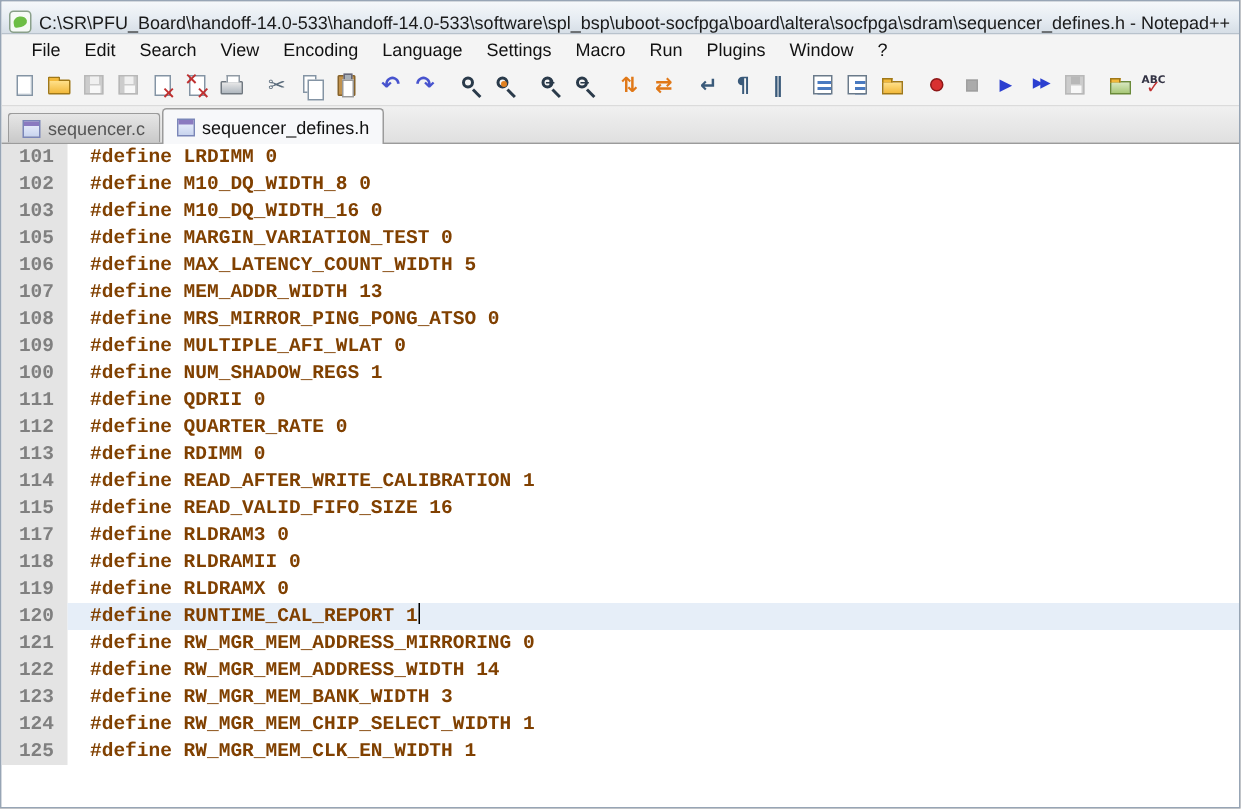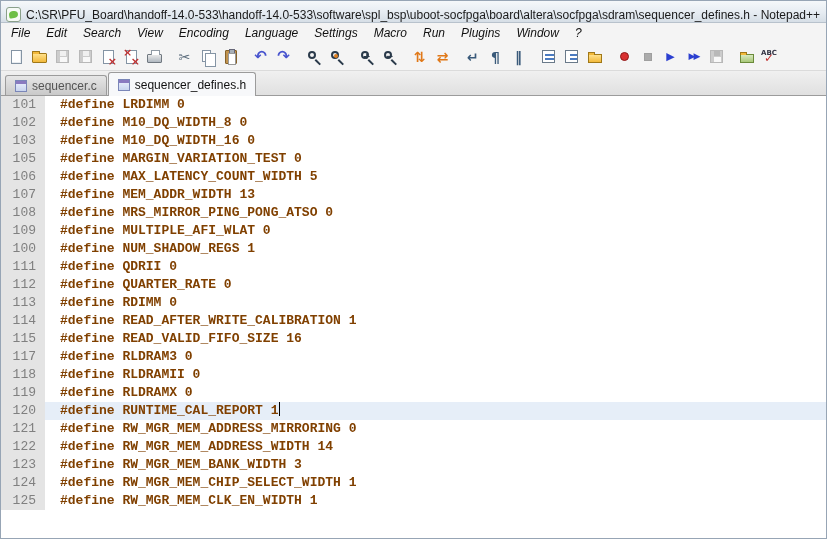--- a/index.html
+++ b/index.html
@@ -22,21 +22,21 @@
   }
   .app-icon { width: 15px; height: 15px; flex: none; background: #F6FAF6;
     border: 1px solid #8AA08A; border-radius: 3px; position: relative; }
   .app-icon::after { content: ""; position: absolute; left: 2px; top: 3px;
     width: 9px; height: 7px; background: #6DBE45;
     border-radius: 60% 60% 60% 20%; transform: rotate(-10deg); }
   .title-text { overflow: hidden; text-overflow: clip; }
 
   
   .menubar { height: 20px; flex: none; background: #F4F4F4;
-    display: flex; align-items: center; font-size: 12px; padding-left: 2px; color: #111; font-style: italic; }
+    display: flex; align-items: center; font-size: 12px; padding-left: 12px; color: #111; }
   .menu-item { padding: 2px 8px; cursor: default; }
 
   
   .toolbar { height: 28px; flex: none; background: #F4F4F4;
     border-bottom: 1px solid #DBDBDB;
     display: flex; align-items: center; padding-left: 4px; }
   .tb-btn { width: 23px; height: 22px; flex: none; border-radius: 2px;
     display: flex; align-items: center; justify-content: center; cursor: default; }
   .tb-btn.gap { margin-left: 7px; }
   .tb-btn.disabled { opacity: .4; filter: grayscale(100%); }
@@ -128,21 +128,21 @@
     position: relative; z-index: 2; }
   .tab-icon { width: 12px; height: 12px; flex: none; position: relative;
     background: linear-gradient(#EEF2FF, #C8D4EE); border: 1px solid #7A86B8; }
   .tab-icon::before { content: ""; position: absolute; top: 0; left: 0; right: 0; height: 3px; background: #8A7AC0; }
 
   
   .editor { flex: 1; background: #FFF; overflow: hidden;
     font-family: "Liberation Mono", monospace; font-size: 13px; font-weight: bold; }
   .row { display: flex; height: 18px; }
   .ln { width: 44px; flex: none; background: var(--gutter-bg, #E4E4E4);
-    color: var(--gutter-text, #808080); font-weight: normal;
+    color: var(--gutter-text, #808080); font-weight: bold;
     text-align: right; padding-right: 9px; line-height: 18px; }
   .code { flex: 1; padding-left: 15px; white-space: pre;
     color: var(--preprocessor, #804000); line-height: 18px; }
   .row.current .code { background: var(--current-line-bg, #E6EEF8); }
   .caret { display: inline-block; width: 1px; height: 14px; background: #000;
     vertical-align: -2px; margin-left: 1px; }
 </style>
 </head>
 <body>
 

